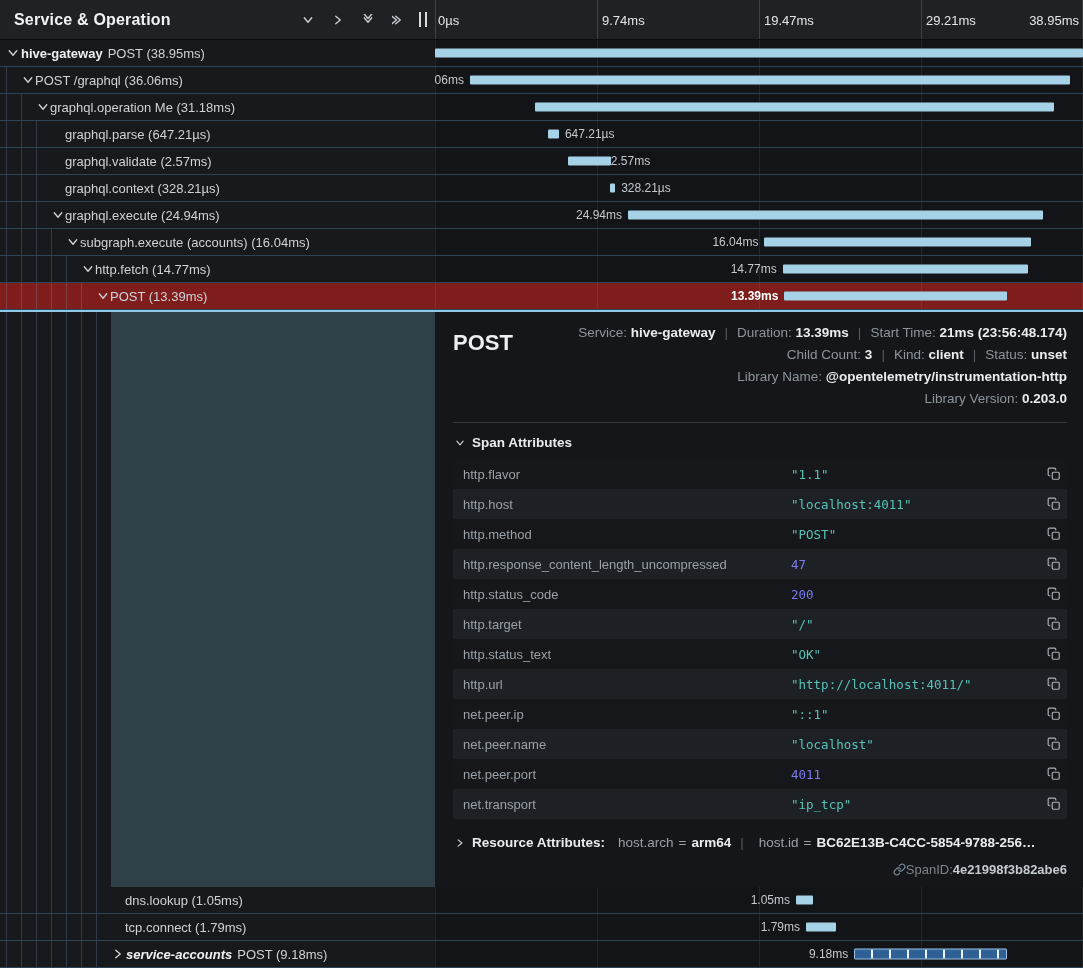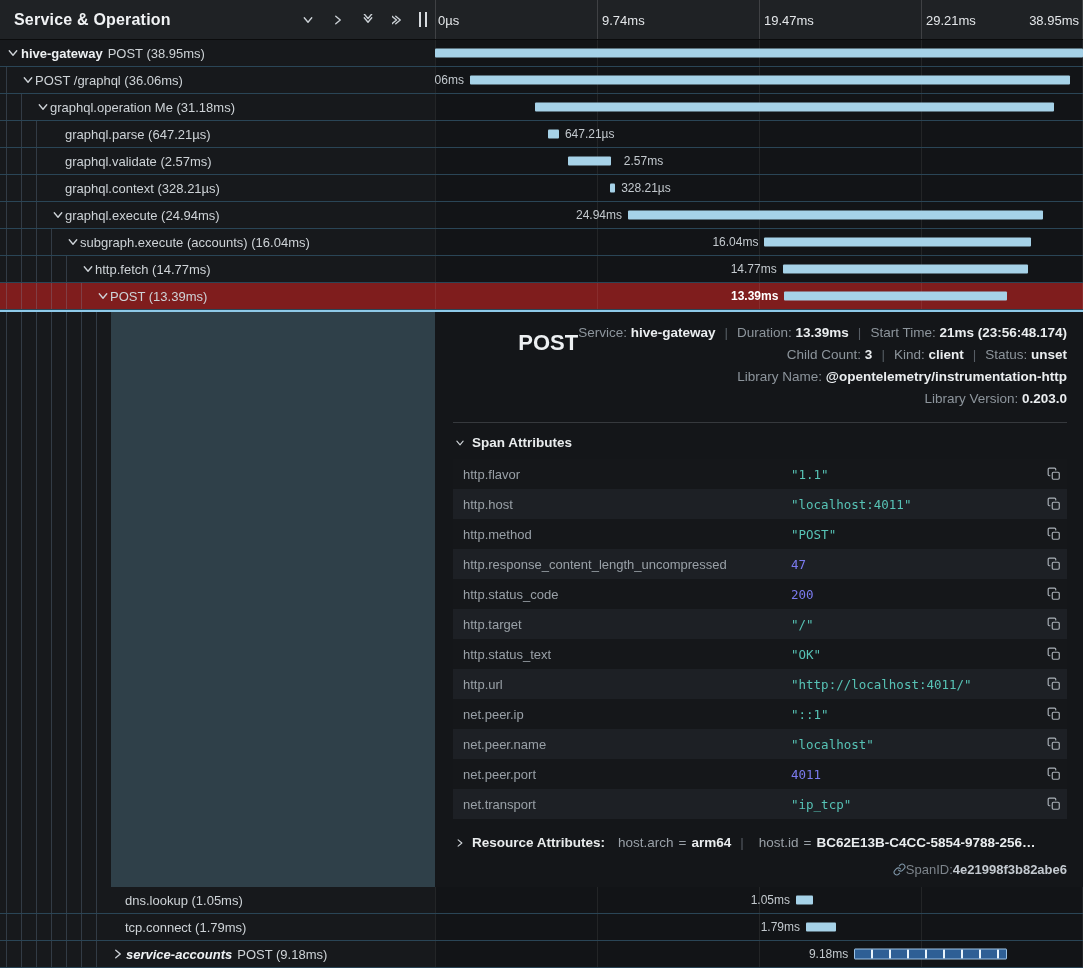--- a/index.html
+++ b/index.html
@@ -45,21 +45,21 @@
   .durlab { position: absolute; top: 50%; transform: translateY(-50%); font-size: 12px; color: #c3c9ce; white-space: nowrap; }
   .selected .tree-cell, .selected .tl-cell { background-color: #7f1d1d; }
   .selected .durlab { color: #ffffff; font-weight: 700; }
 
   
   .detail-band { height: 577px; border-top: 2px solid var(--accent); }
   .detail-left { background: #17191c; display: flex; padding-left: 6px; align-items: stretch; }
   .selected-block { flex: 1; background: var(--selected-block); }
 
   .detail-panel { background: #141619; padding: 10px 16px 10px 18px; display: flex; flex-direction: column; }
-  .d-head { display: flex; justify-content: flex-end; align-items: flex-start; }
+  .d-head { display: flex; justify-content: space-between; align-items: flex-start; }
   .d-title { font-size: 22px; font-weight: 600; color: #edf0f2; padding-top: 8px; }
   .d-meta { display: flex; flex-direction: column; align-items: flex-end; font-size: 13.5px; line-height: 22px; }
   .mk { color: #8d959c; }
   .mv { color: #eaedef; font-weight: 700; }
   .msep { color: #565d64; margin: 0 9px; }
 
   .d-div { border-top: 1px solid #36393d; margin: 12px 0 10px 0; }
 
   .sec-head { display: flex; align-items: center; gap: 7px; font-size: 13.5px; font-weight: 700; color: #e9eced; margin: 2px 0 9px 2px; cursor: pointer; }
   .chev { display: flex; align-items: center; color: #cfd4d8; }
@@ -191,21 +191,21 @@
       <div class="band span-band">
         <div class="cell-left tree-cell">
           <span class="indent"></span>
           <span class="indent"></span>
           <span class="indent"></span>
           <span class="expander"></span>
           <span class="op">graphql.validate (2.57ms)</span>
         </div>
         <div class="cell-right tl-cell">
           <div class="bar" style="left: 20.5392%; width: 6.5982%;"></div>
-          <span class="durlab" style="left: 27.1374%; margin-left: 13px; text-align: center;">2.57ms</span>
+          <span class="durlab" style="left: 27.1374%; margin-left: 0; text-align: center;">2.57ms</span>
         </div>
       </div>
       <div class="band span-band">
         <div class="cell-left tree-cell">
           <span class="indent"></span>
           <span class="indent"></span>
           <span class="indent"></span>
           <span class="expander"></span>
           <span class="op">graphql.context (328.21µs)</span>
         </div>

